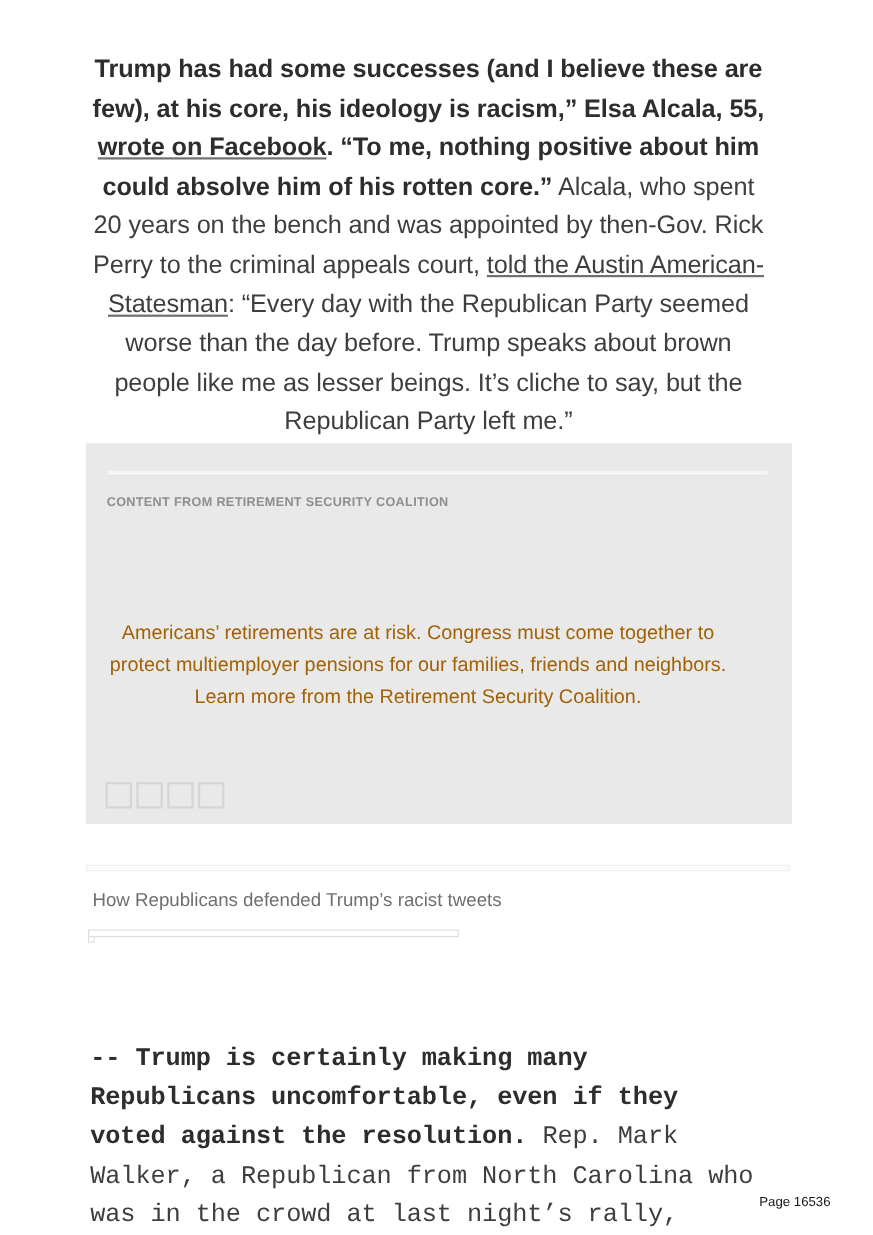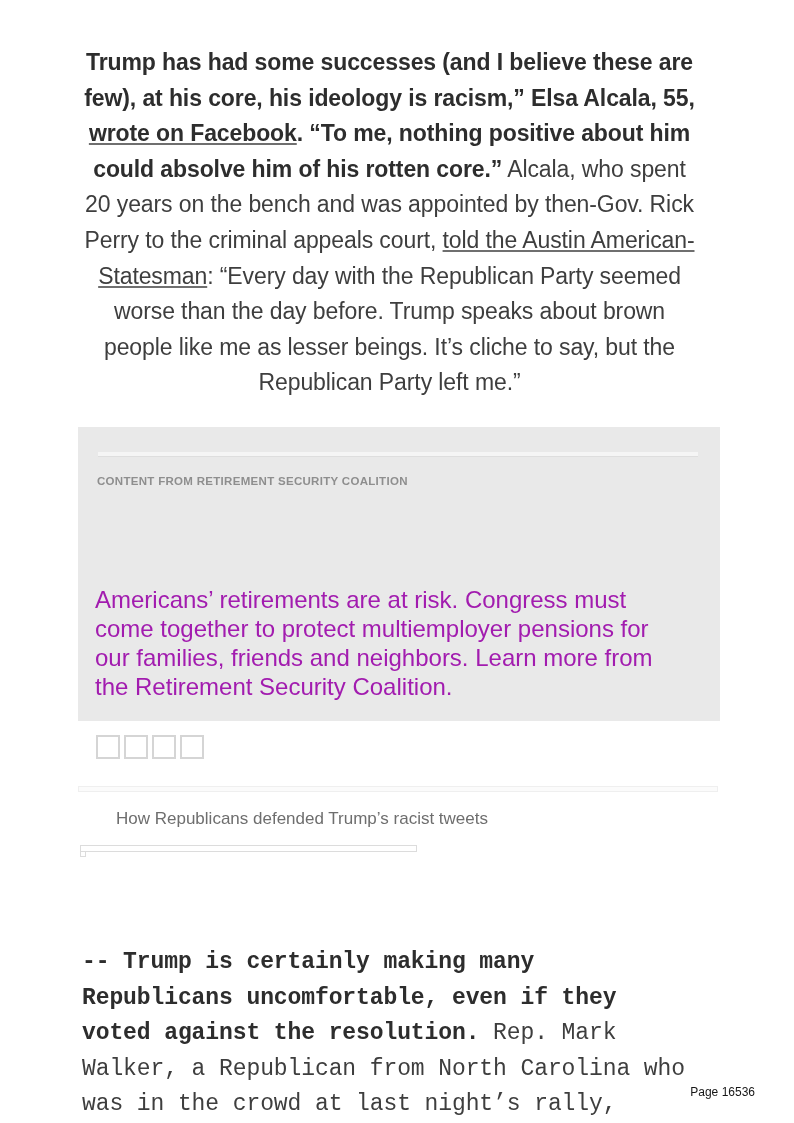--- a/index.html
+++ b/index.html
@@ -34,23 +34,23 @@
     text-decoration-color: #6f6f6f;
     cursor: pointer;
   }
   #para1 { top: 22px; text-align: center; }
   #para2 { top: 922px; font-family: Liberation Mono, monospace; }
 
   
   .sponsor {
     position: absolute;
     left: 78px;
-    top: 427px;
+    top: 403px;
     width: 642px;
-    height: 294px;
+    height: 346px;
     background: #e9e9e9;
   }
   .sponsor-divider {
     position: absolute;
     left: 20px;
     right: 22px;
     top: 25px;
     height: 4px;
     background: #f5f5f5;
     border-bottom: 1px solid #dedede;
@@ -73,23 +73,24 @@
     font-weight: bold;
     color: #101010;
     line-height: 31px;
     letter-spacing: -0.4px;
   }
   .sponsor-body {
     position: absolute;
     left: 17px;
     top: 158px;
     width: 570px;
-    font-size: 24px;
-    color: #a21caf;
+    font-size: 18px;
+    color: #a16207;
     line-height: 29px;
+    text-align: center;
   }
   .share-row {
     position: absolute;
     left: 18px;
     top: 308px;
     display: flex;
     gap: 4px;
   }
   .share-sq {
     width: 24px;
@@ -109,21 +110,20 @@
     background: #fbfbfb;
     border: 1px solid #efefef;
     box-sizing: border-box;
   }
   .caption {
     position: absolute;
     left: 84px;
     top: 809px;
     font-size: 17px;
     color: #6e6e6e;
-    margin-left: 32px;
   }
   .progress-bar {
     position: absolute;
     left: 80px;
     top: 845px;
     width: 337px;
     height: 7px;
     border: 1px solid #dcdcdc;
     background: #ffffff;
     box-sizing: border-box;

